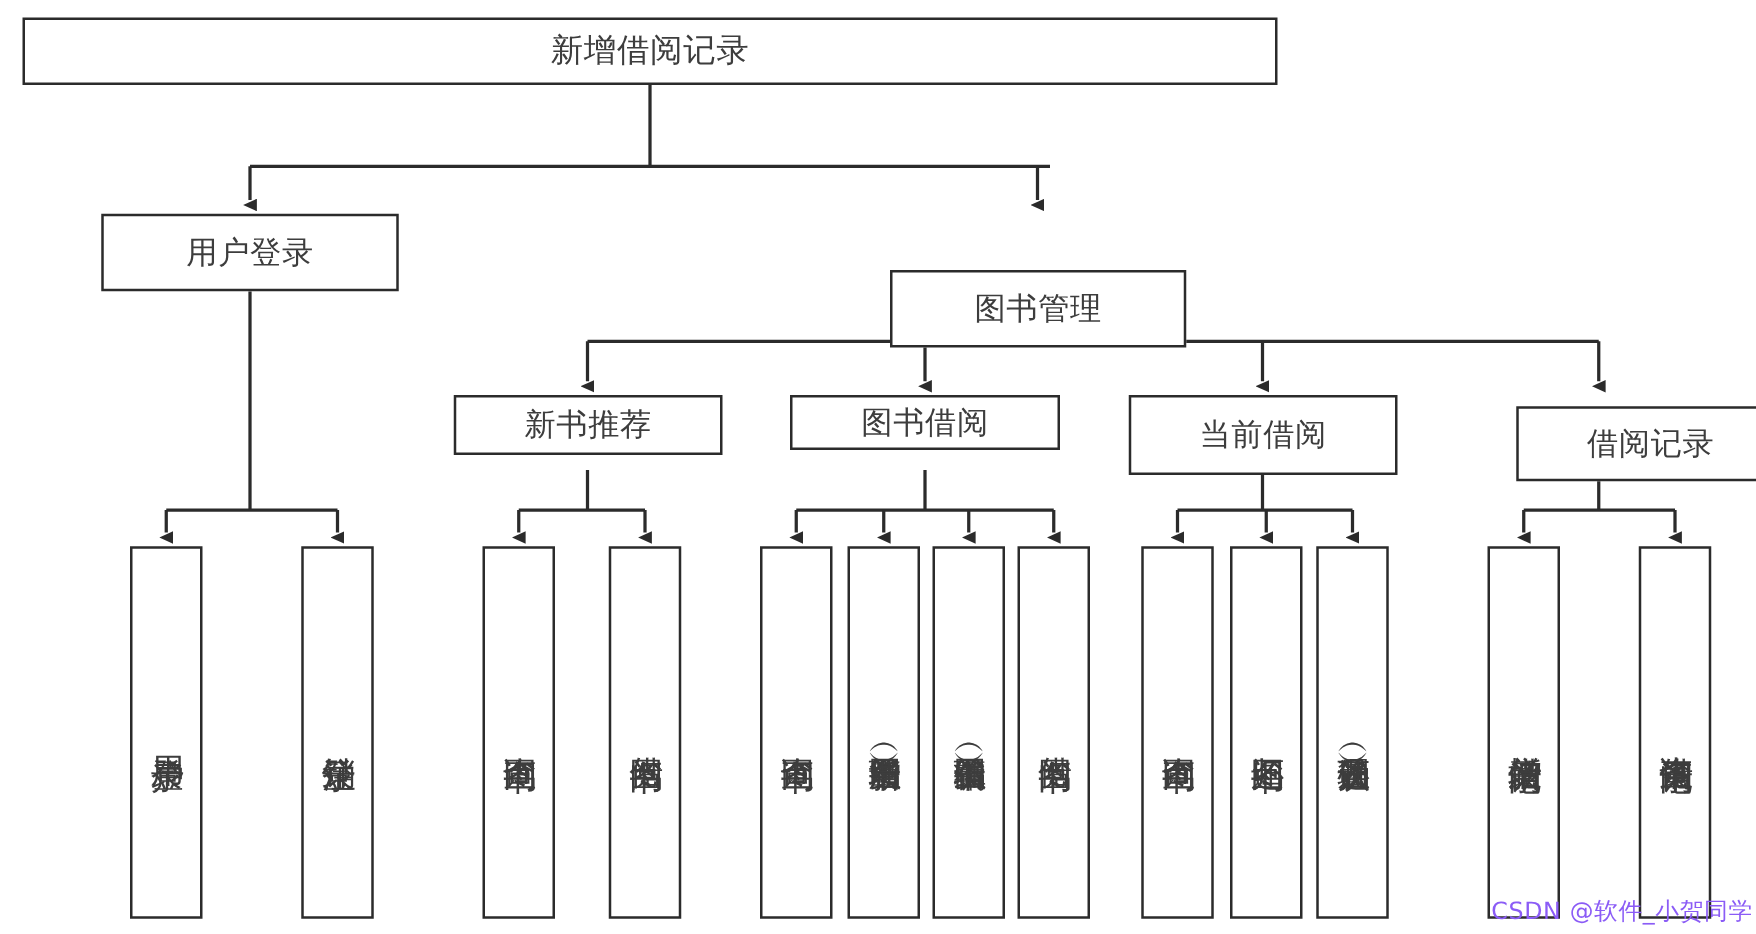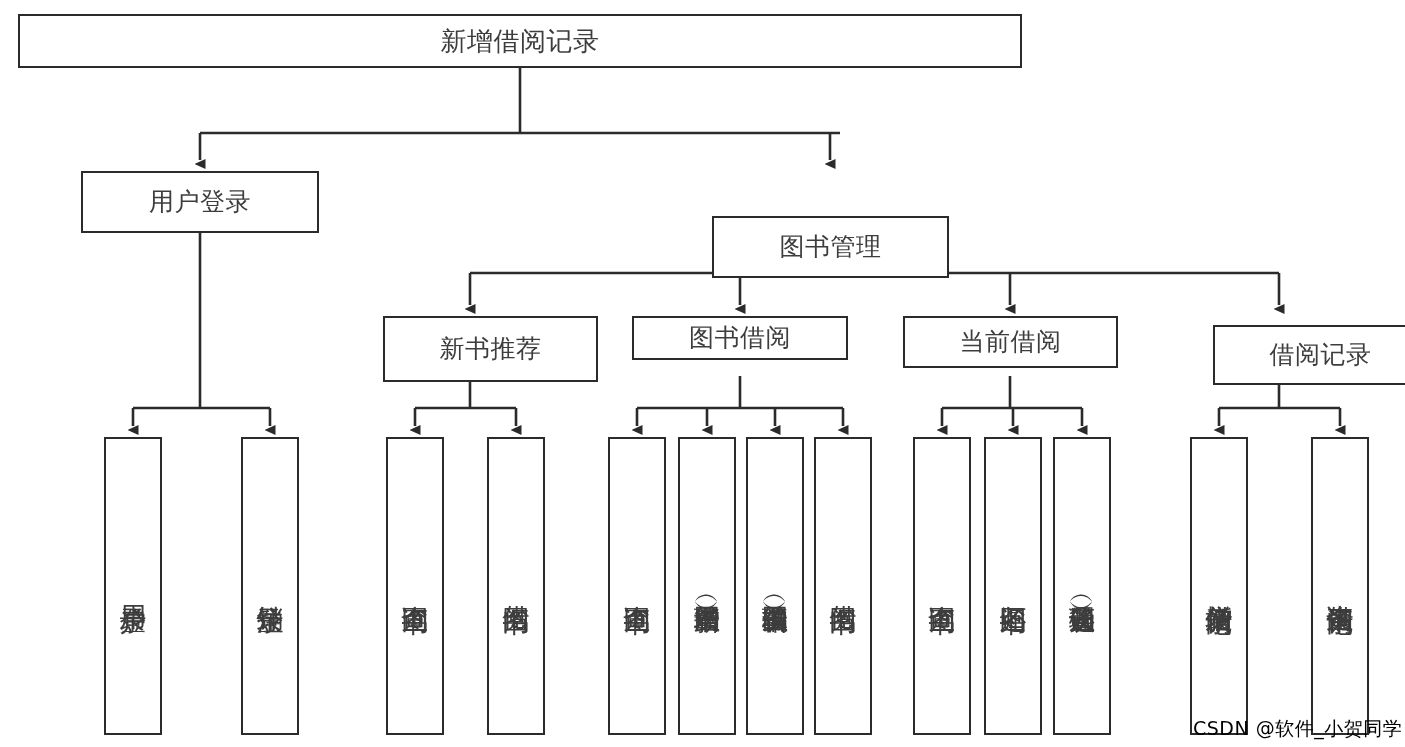--- a/index.html
+++ b/index.html
@@ -63,21 +63,21 @@
     white-space: nowrap;
     max-height: 100%;
   }
   .node-v.tight .node-label {
     font-size: 26px;
     letter-spacing: 0px;
   }
   .watermark {
     position: absolute;
     font-size: 19px;
-    color: #000000;
+    color: #8b5cf6;
     white-space: nowrap;
     letter-spacing: 0.5px;
   }
 </style>
 </head>
 <body>
 
 <div id="diagram-root">
 
   <svg id="edge-layer" viewBox="0 0 1405 747" width="1405" height="747" xmlns="http://www.w3.org/2000/svg">
@@ -134,27 +134,27 @@
     <span class="node-label">新增借阅记录</span>
   </div>
 
   <div class="node node-h" style="left:81px; top:171px; width:238px; height:62px;">
     <span class="node-label">用户登录</span>
   </div>
   <div class="node node-h" style="left:712px; top:171px; width:237px; height:62px;margin-top:45px;">
     <span class="node-label">图书管理</span>
   </div>
 
-  <div class="node node-h" style="left:363px; top:316px; width:215px; height:66px;margin-left:20px;">
+  <div class="node node-h" style="left:363px; top:316px; width:215px; height:48px;">
     <span class="node-label">新书推荐</span>
   </div>
   <div class="node node-h" style="left:632px; top:316px; width:216px; height:44px;">
     <span class="node-label">图书借阅</span>
   </div>
-  <div class="node node-h" style="left:903px; top:316px; width:215px; height:52px;align-items:center;">
+  <div class="node node-h" style="left:903px; top:316px; width:215px; height:64px;align-items:center;">
     <span class="node-label">当前借阅</span>
   </div>
   <div class="node node-h" style="left:1172px; top:325px; width:215px; height:60px;margin-left:41px;">
     <span class="node-label">借阅记录</span>
   </div>
 
   <div class="node node-v" style="left:104px; top:437px; width:58px; height:298px;">
     <span class="node-label">用户登录</span>
   </div>
   <div class="node node-v" style="left:241px; top:437px; width:58px; height:298px;">

